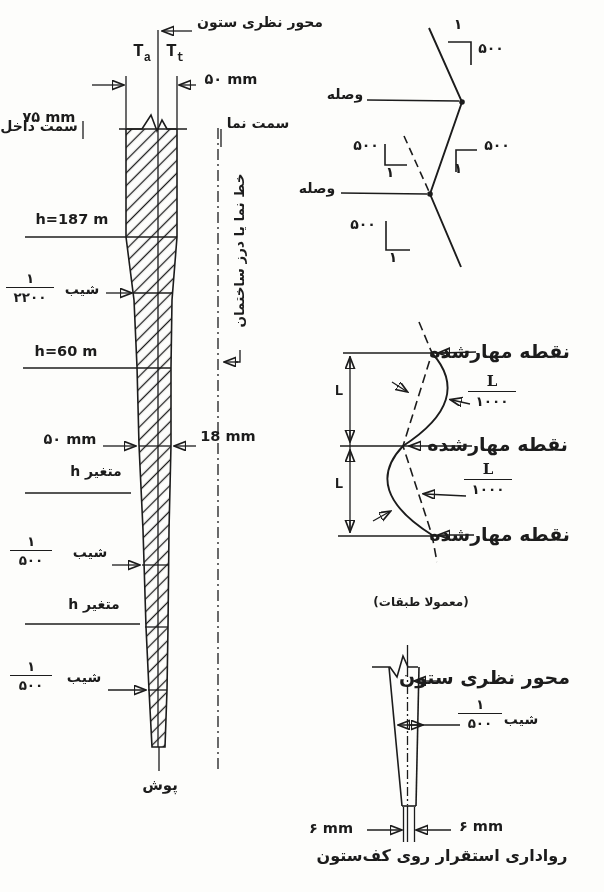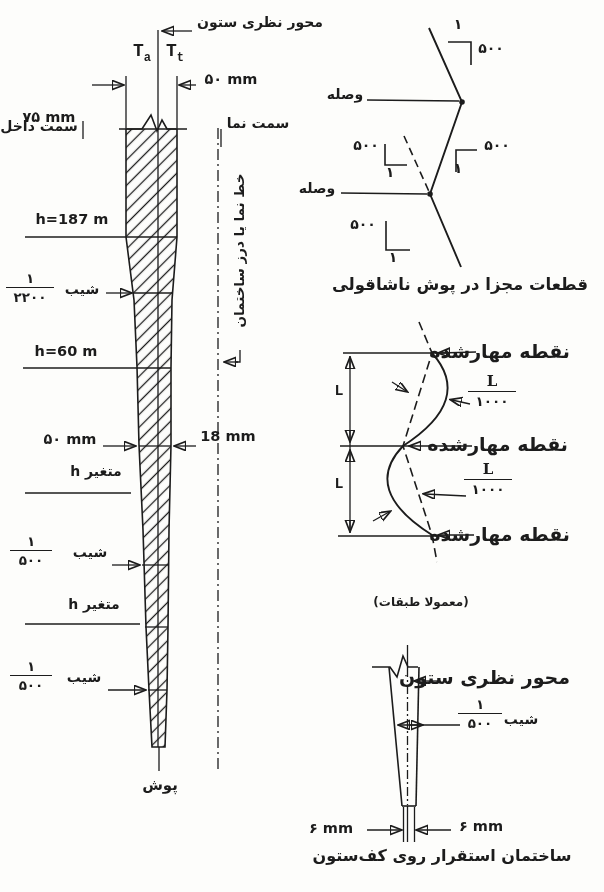--- a/index.html
+++ b/index.html
@@ -186,21 +186,20 @@
   <div class="lbl ltr" style="left:446px;top:161px;width:24px;">۱</div>
 
   <div class="lbl ltr" style="left:348px;top:138px;width:36px;">۵۰۰</div>
   <div class="lbl ltr" style="left:378px;top:165px;width:24px;">۱</div>
 
   <div class="lbl rtl" style="left:294px;top:181px;width:46px;">وصله</div>
 
   <div class="lbl ltr" style="left:344px;top:217px;width:38px;">۵۰۰</div>
   <div class="lbl ltr" style="left:382px;top:250px;width:22px;">۱</div>
 
-  <div class="lbl rtl cap" style="left:336px;top:276px;width:252px;">قطعات مجزا در پوش ناشاقولی</div>
 
   <div class="lbl serif ltr" style="left:330px;top:384px;width:18px;font-size:15px;">L</div>
   <div class="lbl serif ltr" style="left:330px;top:477px;width:18px;font-size:15px;">L</div>
 
   <div class="lbl rtl small" style="left:476px;top:341px;width:94px;">نقطه مهارشده</div>
   <div class="lbl rtl small" style="left:474px;top:434px;width:94px;">نقطه مهارشده</div>
   <div class="lbl rtl small" style="left:476px;top:524px;width:94px;">نقطه مهارشده</div>
 
   <div class="frac" style="left:468px;top:372px;width:48px;">
     <span class="num serifnum">L</span>
@@ -217,15 +216,15 @@
 
   <div class="frac" style="left:458px;top:696px;width:44px;">
     <span class="num">۱</span>
     <span class="den">۵۰۰</span>
   </div>
   <div class="lbl rtl" style="left:500px;top:712px;width:42px;">شیب</div>
 
   <div class="lbl ltr" style="left:298px;top:820px;width:66px;font-size:14.5px;">۶ mm</div>
   <div class="lbl ltr" style="left:448px;top:818px;width:66px;font-size:14.5px;">۶ mm</div>
 
-  <div class="lbl rtl" style="left:310px;top:847px;width:264px;font-size:16px;">ساختمان استقرار روی کف‌ستون</div>
+  <div class="lbl rtl" style="left:310px;top:847px;width:264px;font-size:16px;">رواداری استقرار روی کف‌ستون</div>
 
 </div>
 
 </body></html>

